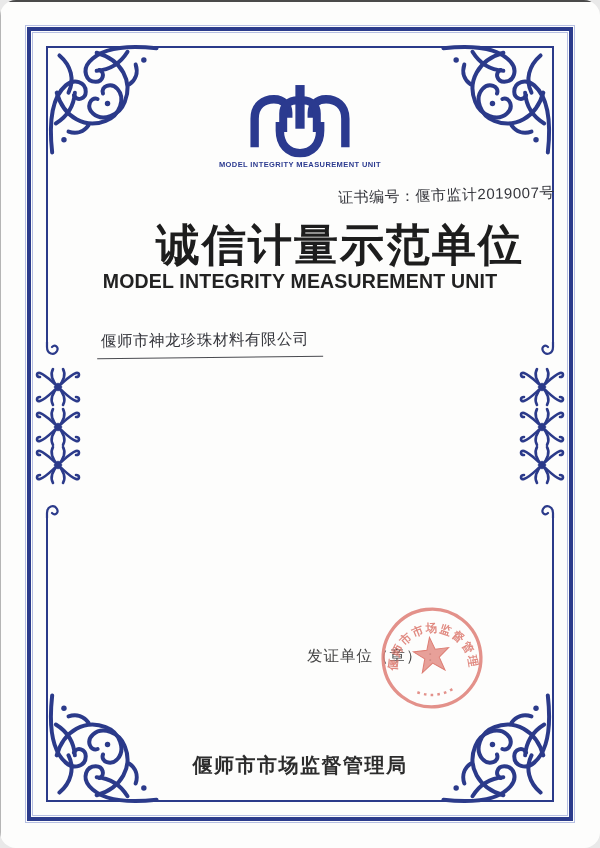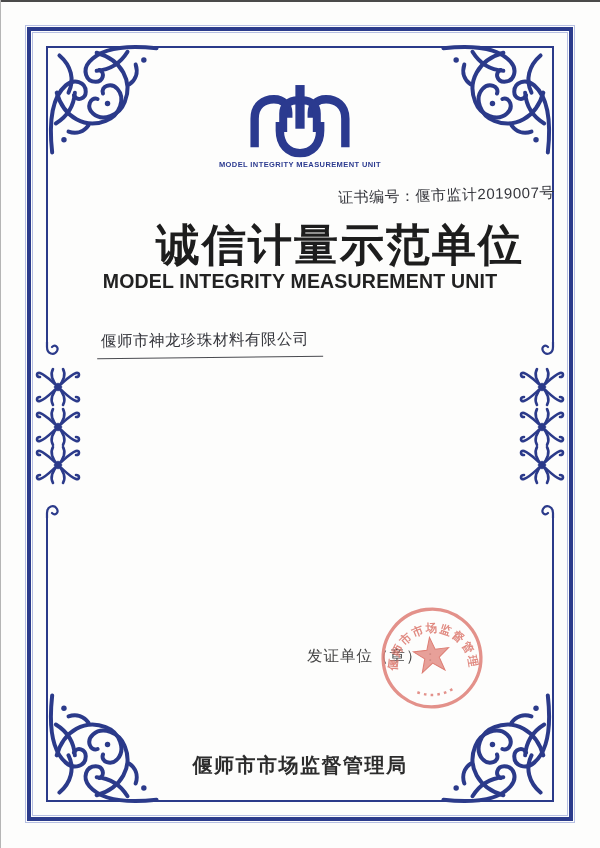--- a/index.html
+++ b/index.html
@@ -1,17 +1,17 @@
 <!DOCTYPE html>
 <html><head>
 <meta charset="utf-8">
 <style>
   html,body{margin:0;padding:0;background:#e9e9e9;}
   .page{position:relative;width:600px;height:848px;background:#fdfdfc;overflow:hidden;
-        font-family:"Liberation Sans",sans-serif;}
+        font-family:"Liberation Sans",sans-serif;border-radius:16px;}
   
   .scan-top{position:absolute;left:0;top:0;width:100%;height:2px;background:#4a4a4a;}
   .scan-left{position:absolute;left:0;top:0;width:1px;height:100%;background:#b5b5b5;}
   
   .frame-outer{position:absolute;left:27px;top:27px;right:27px;bottom:27px;
                border:4px solid #2c3c8c;outline:1px solid #b6bfe2;outline-offset:1px;}
   .frame-outer-innerlight{position:absolute;left:32px;top:32px;right:32px;bottom:32px;
                border:1px solid #b6bfe2;}
   .hairline{position:absolute;background:#2b3a8a;}
   .hl-top{left:46px;right:46px;top:46px;height:2px;}

